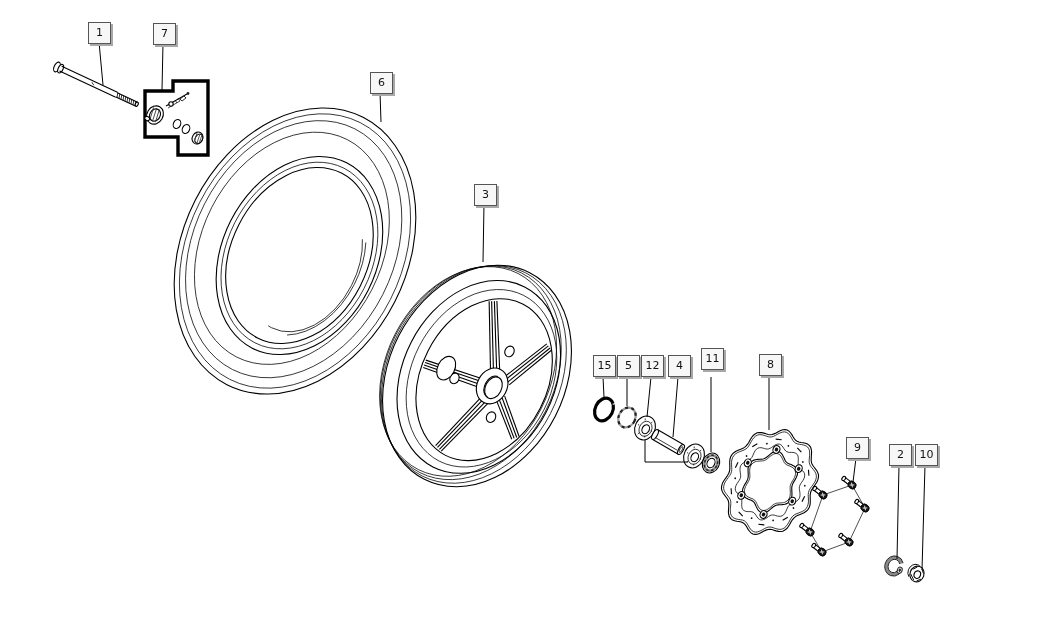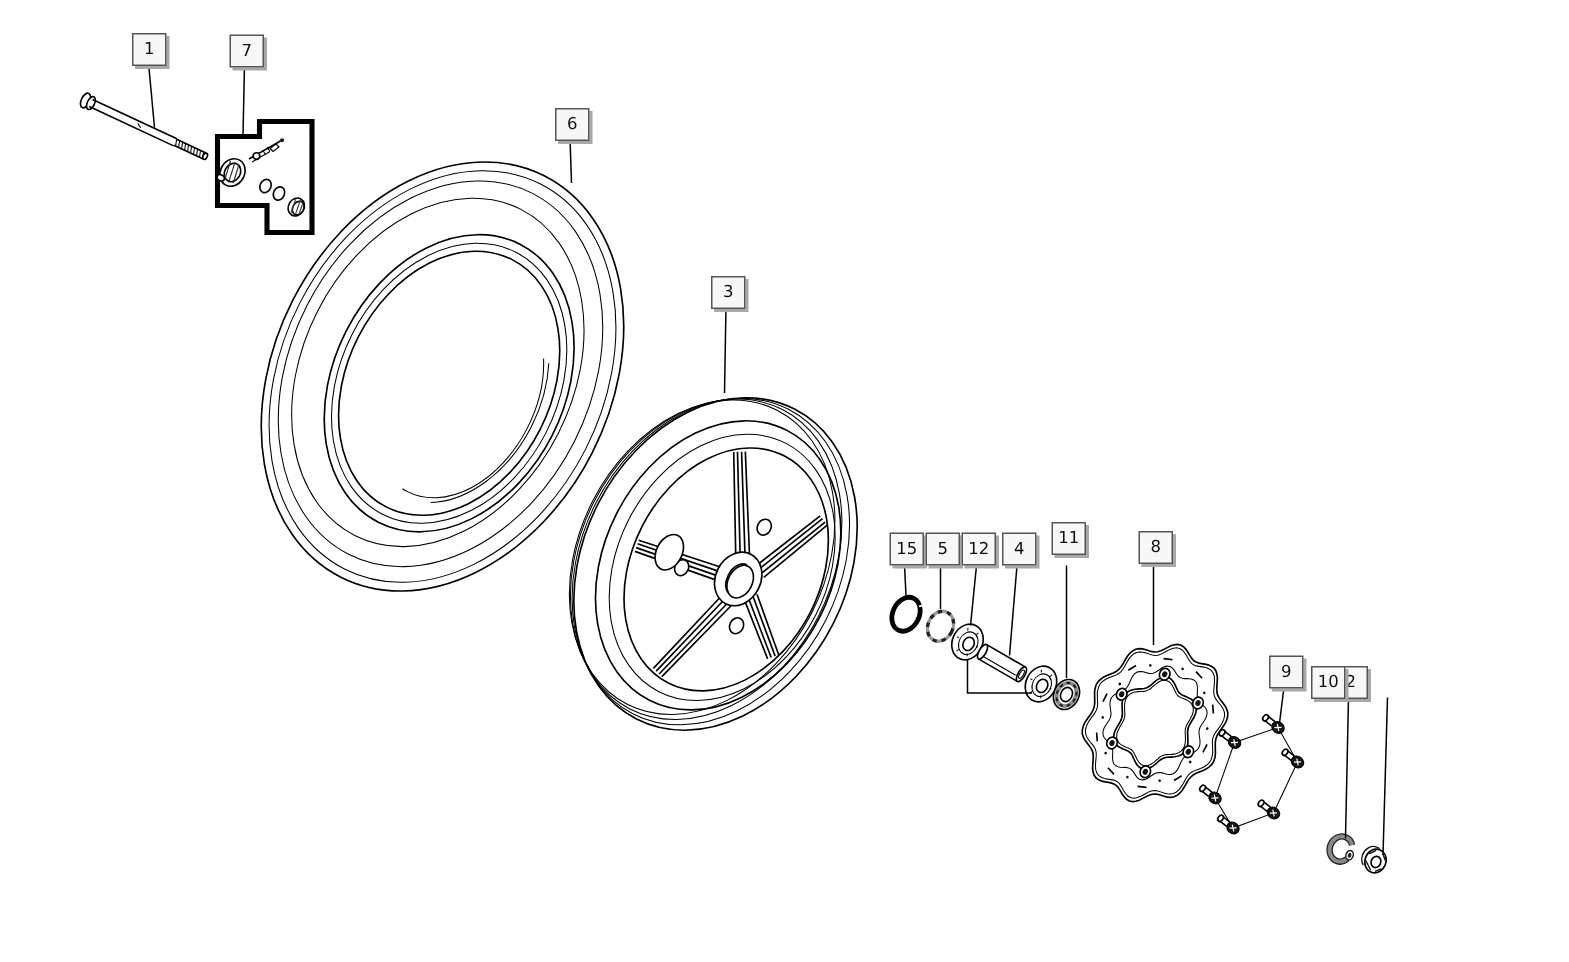--- a/index.html
+++ b/index.html
@@ -308,14 +308,14 @@
   <div class="plabel" style="left:370px;top:72px">6</div>
   <div class="plabel" style="left:474px;top:184px">3</div>
   <div class="plabel" style="left:593px;top:355px">15</div>
   <div class="plabel" style="left:617px;top:355px">5</div>
   <div class="plabel" style="left:641px;top:355px">12</div>
   <div class="plabel" style="left:668px;top:355px">4</div>
   <div class="plabel" style="left:701px;top:348px">11</div>
   <div class="plabel" style="left:759px;top:354px">8</div>
   <div class="plabel" style="left:846px;top:437px">9</div>
   <div class="plabel" style="left:889px;top:444px">2</div>
-  <div class="plabel" style="left:874px;top:444px">10</div>
+  <div class="plabel" style="left:915px;top:444px">10</div>
 </div>
 
 </body></html>

